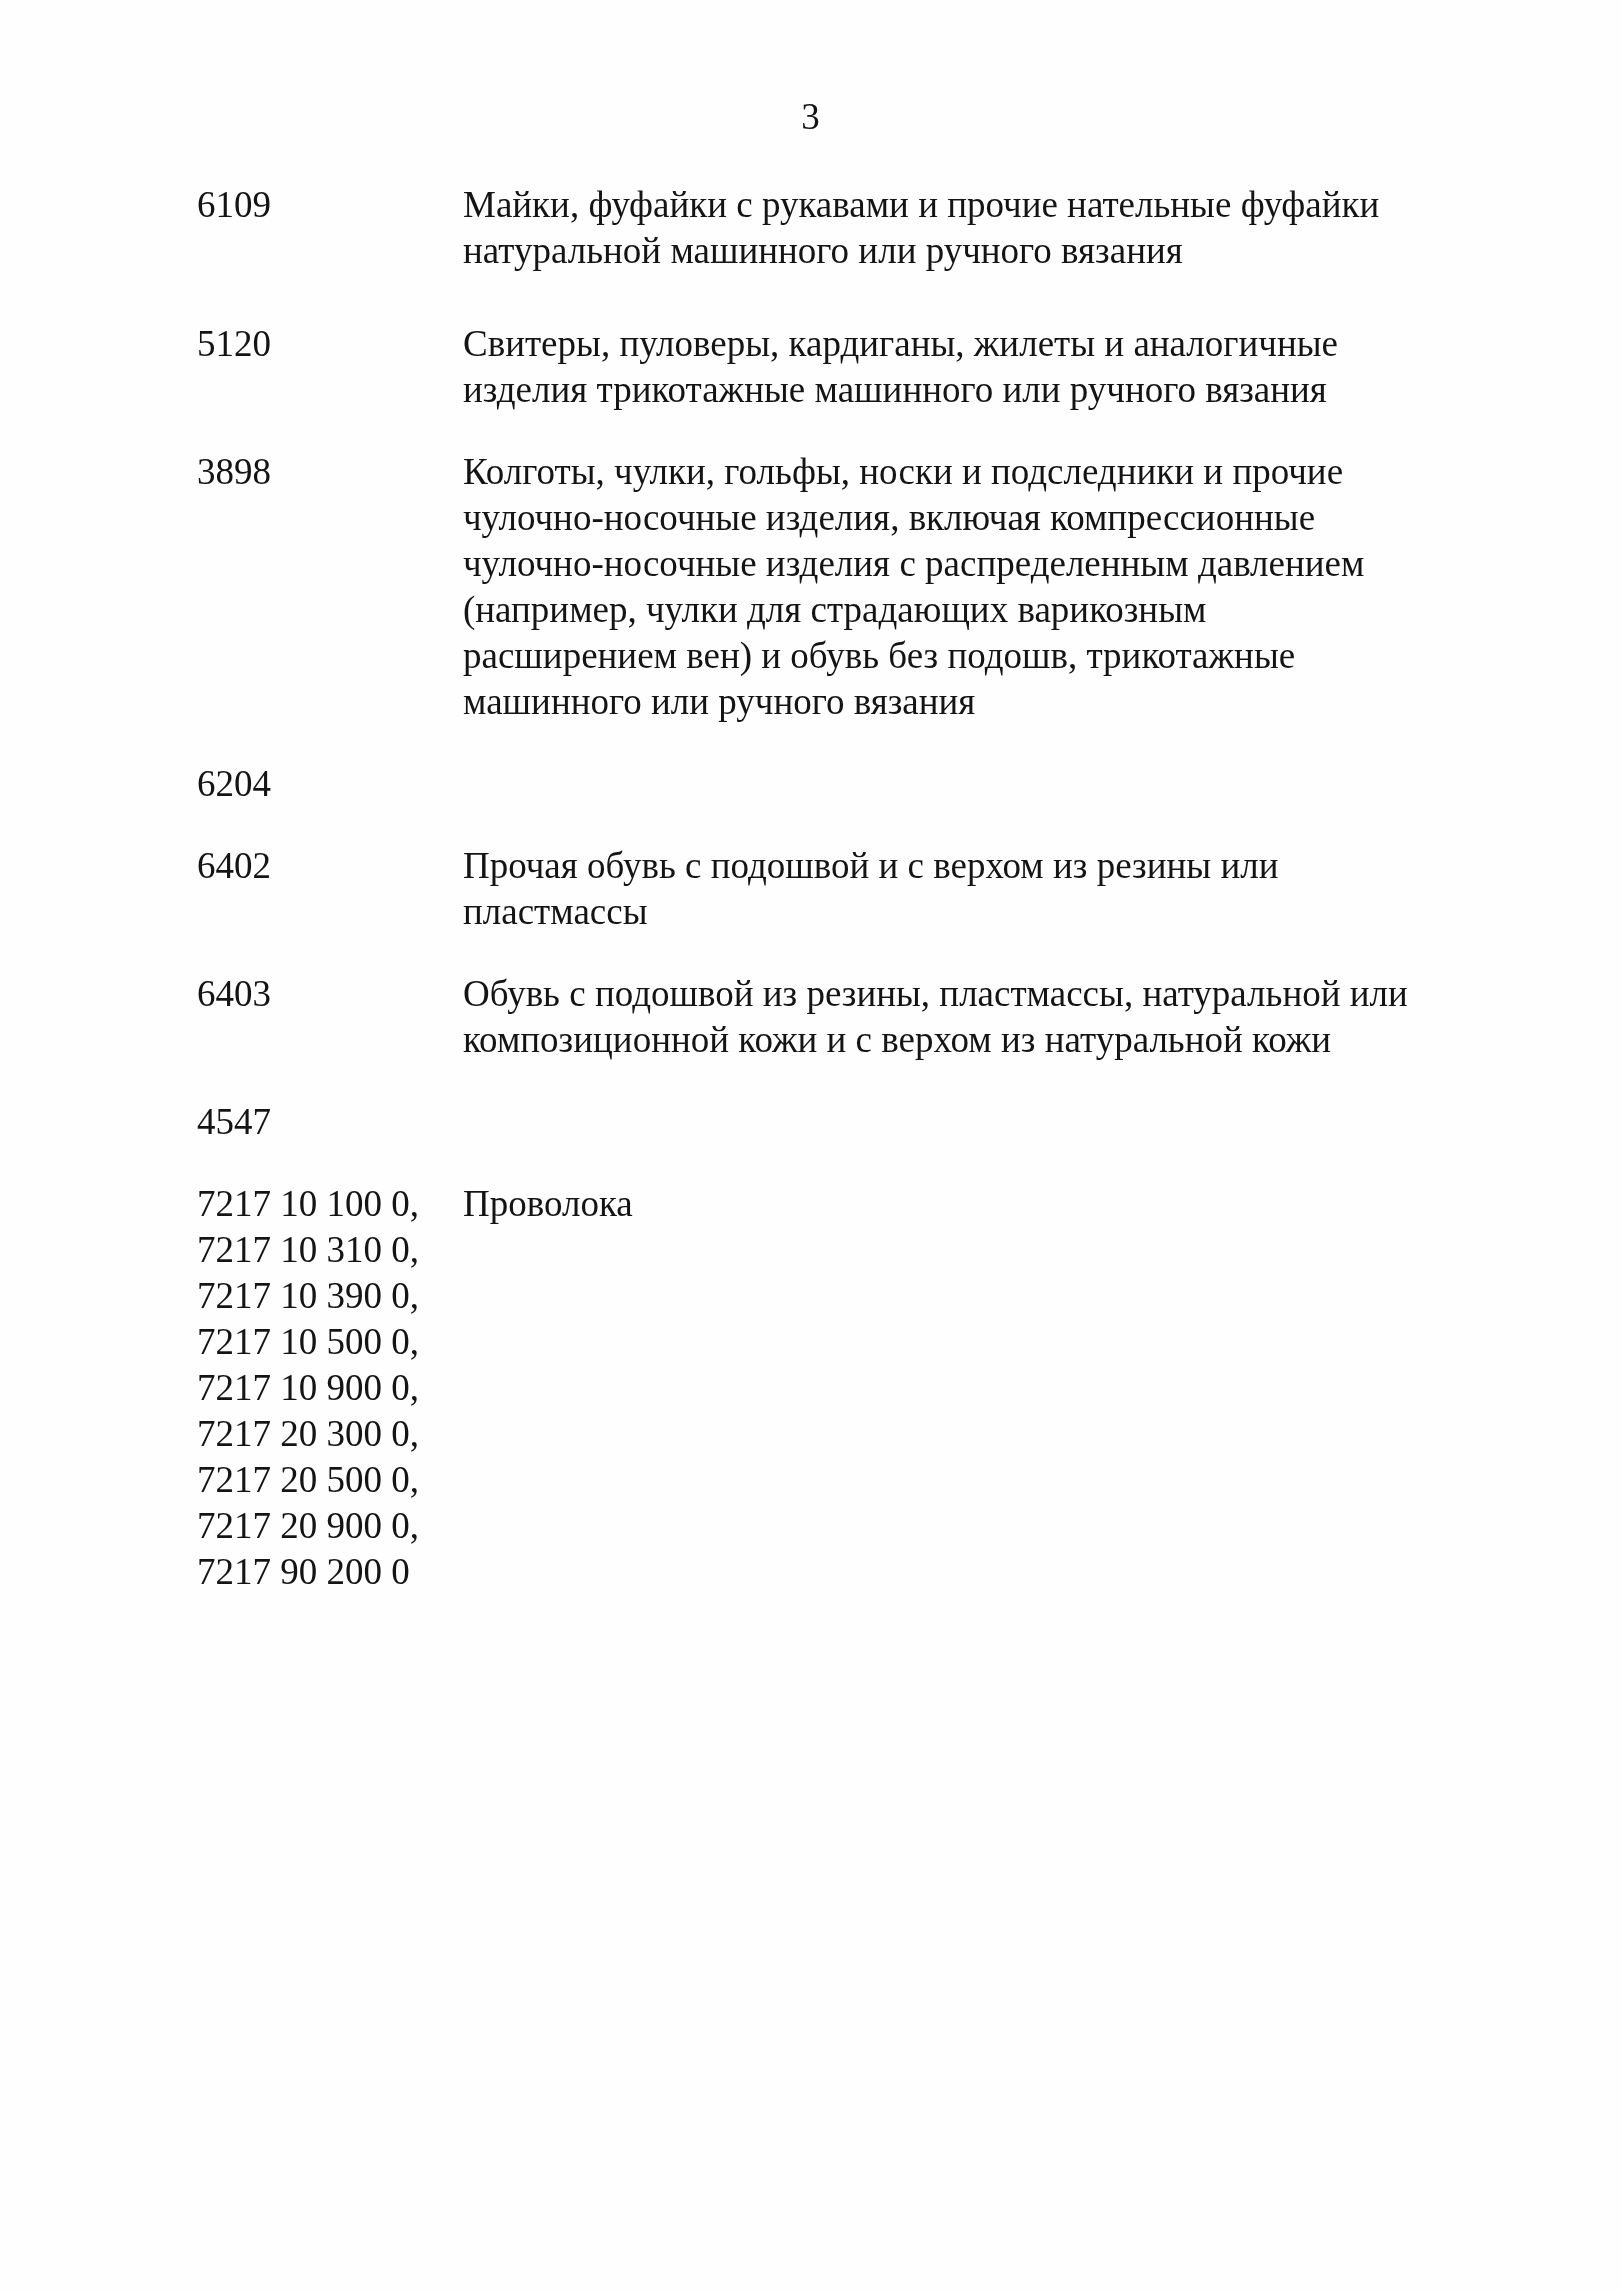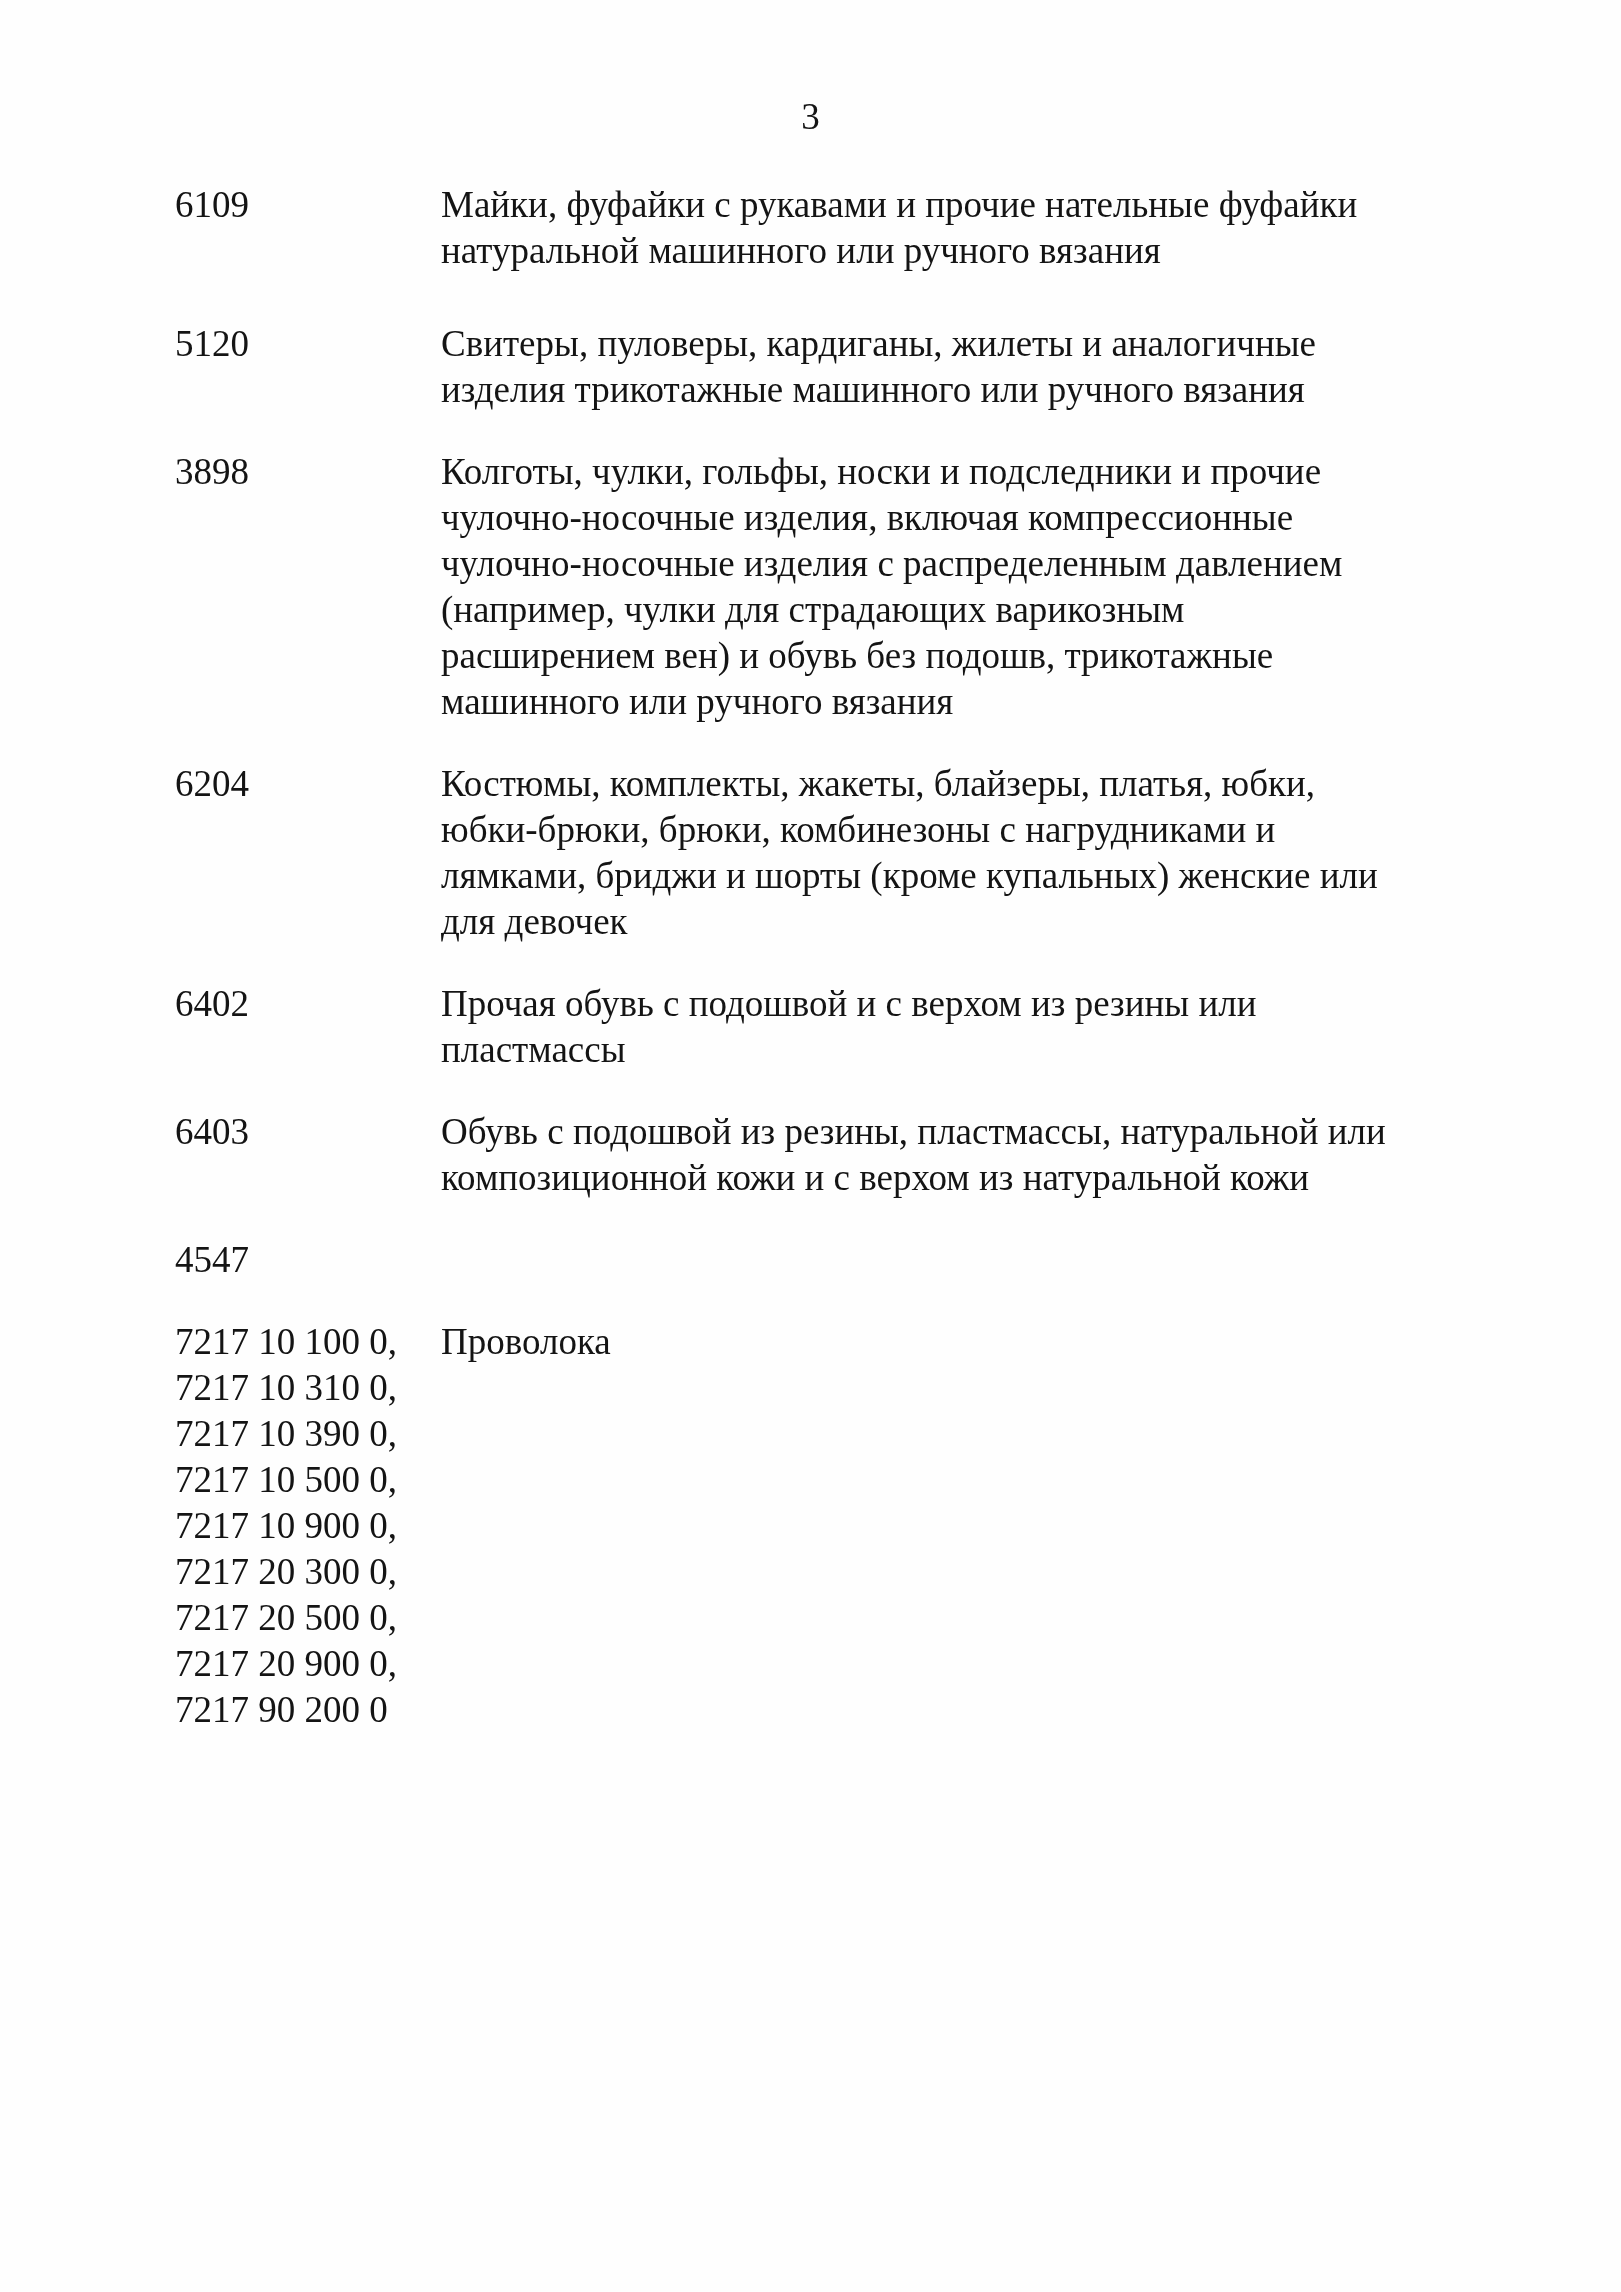--- a/index.html
+++ b/index.html
@@ -22,21 +22,21 @@
   .page-number {
     position: absolute;
     top: 94px;
     left: 0;
     width: 100%;
     text-align: center;
   }
   .rows {
     position: absolute;
     top: 182px;
-    left: 175px;
+    left: 197px;
     width: 1235px;
   }
   .row {
     display: flex;
     align-items: flex-start;
     margin-bottom: 36px;
   }
   .row:first-child {
     margin-bottom: 47px;
   }
@@ -69,21 +69,20 @@
       <div class="desc">Свитеры, пуловеры, кардиганы, жилеты и аналогичные изделия трикотажные машинного или ручного вязания</div>
     </div>
 
     <div class="row">
       <div class="code">3898</div>
       <div class="desc">Колготы, чулки, гольфы, носки и подследники и прочие чулочно-носочные изделия, включая компрессионные чулочно-носочные изделия с распределенным давлением (например, чулки для страдающих варикозным расширением вен) и обувь без подошв, трикотажные машинного или ручного вязания</div>
     </div>
 
     <div class="row">
       <div class="code">6204</div>
-      <div class="desc">Костюмы, комплекты, жакеты, блайзеры, платья, юбки, юбки-брюки, брюки, комбинезоны с нагрудниками и лямками, бриджи и шорты (кроме купальных) женские или для девочек</div>
     </div>
 
 
     <div class="row">
       <div class="code">6402</div>
       <div class="desc">Прочая обувь с подошвой и с верхом из резины или пластмассы</div>
     </div>
 
     <div class="row">
       <div class="code">6403</div>

